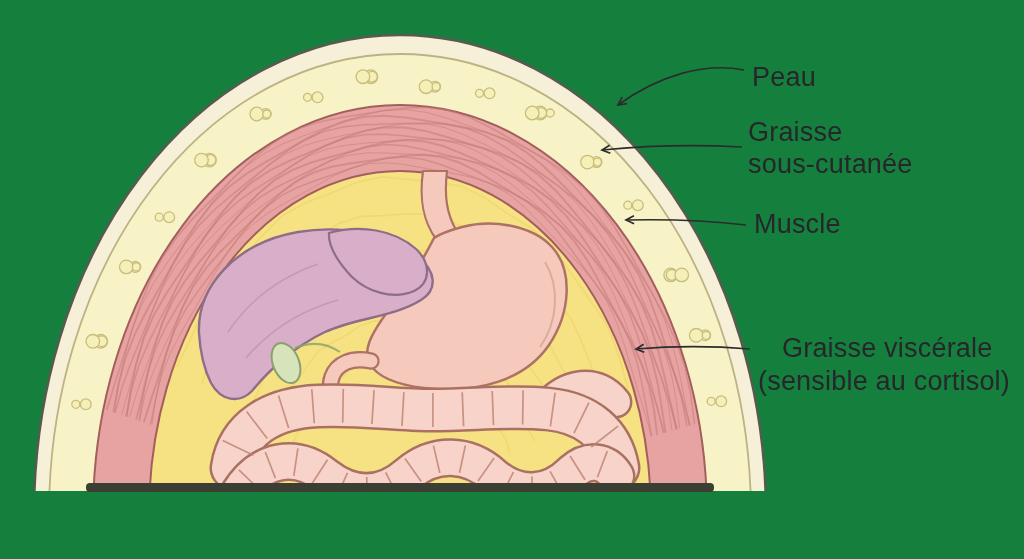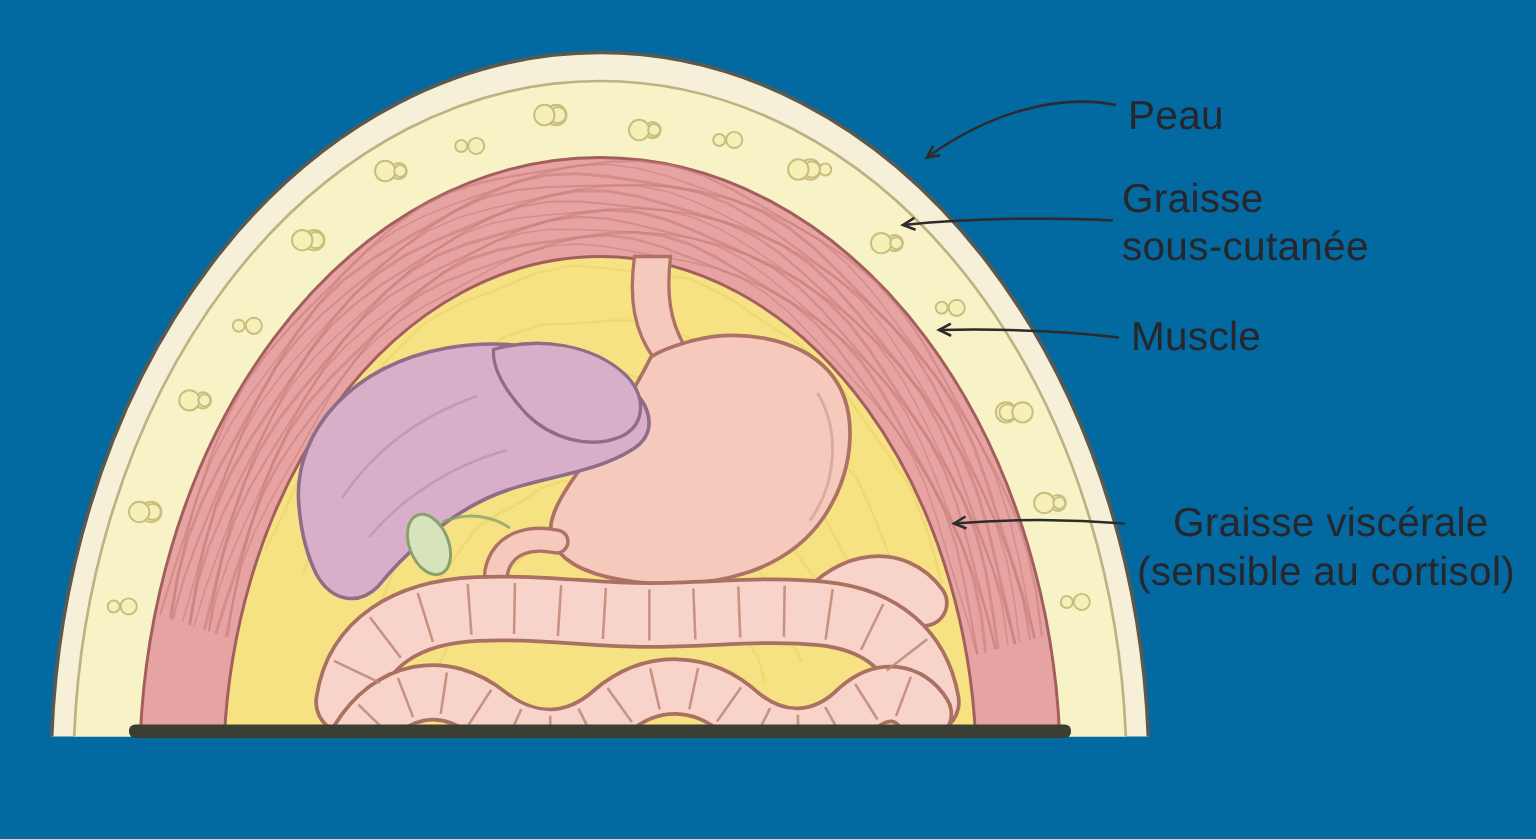--- a/index.html
+++ b/index.html
@@ -1,16 +1,16 @@
 <!DOCTYPE html>
 <html><head>
 <meta charset="utf-8">
 <style>
   html,body{margin:0;padding:0;background:#ffffff;}
-  .stage{width:1024px;height:559px;position:relative;overflow:hidden;background:#0369a1;}
+  .stage{width:1024px;height:559px;position:relative;overflow:hidden;background:#15803d;}
   svg{display:block;}
   #scene text{font-family:"Liberation Sans","DejaVu Sans",sans-serif;font-size:27px;letter-spacing:.2px;}
 </style>
 </head>
 <body>
 
 <div class="stage">
 <svg id="scene" width="1024" height="559" viewBox="0 0 1024 559">
   <defs>
     <clipPath id="domeClip">

